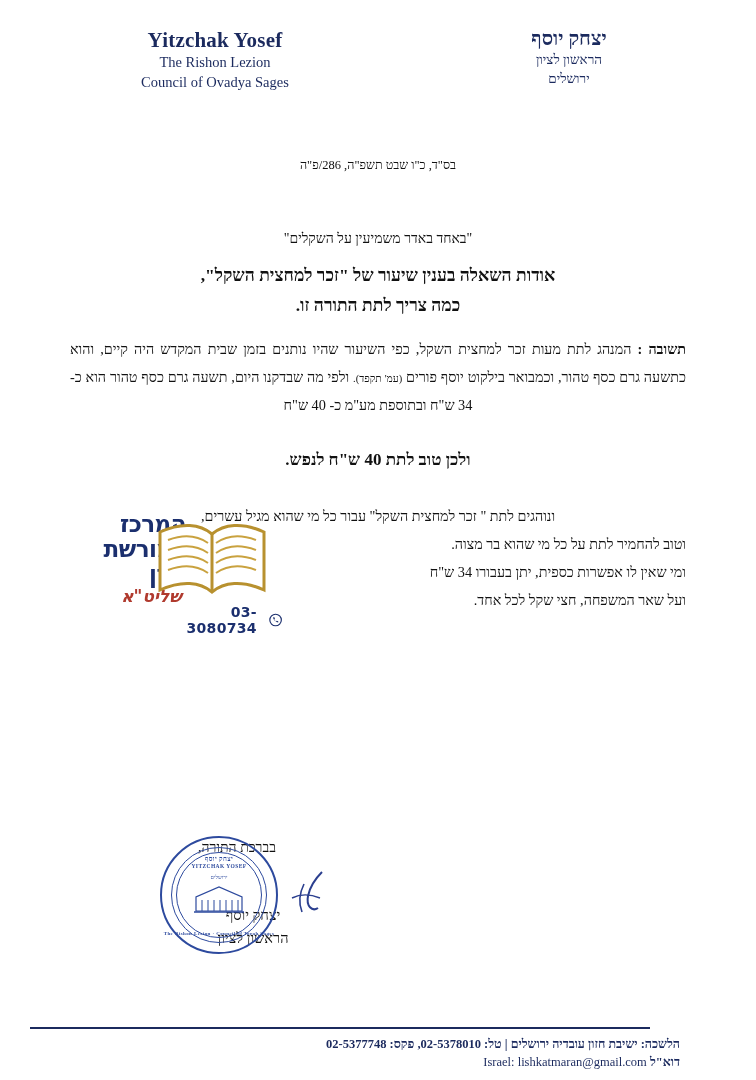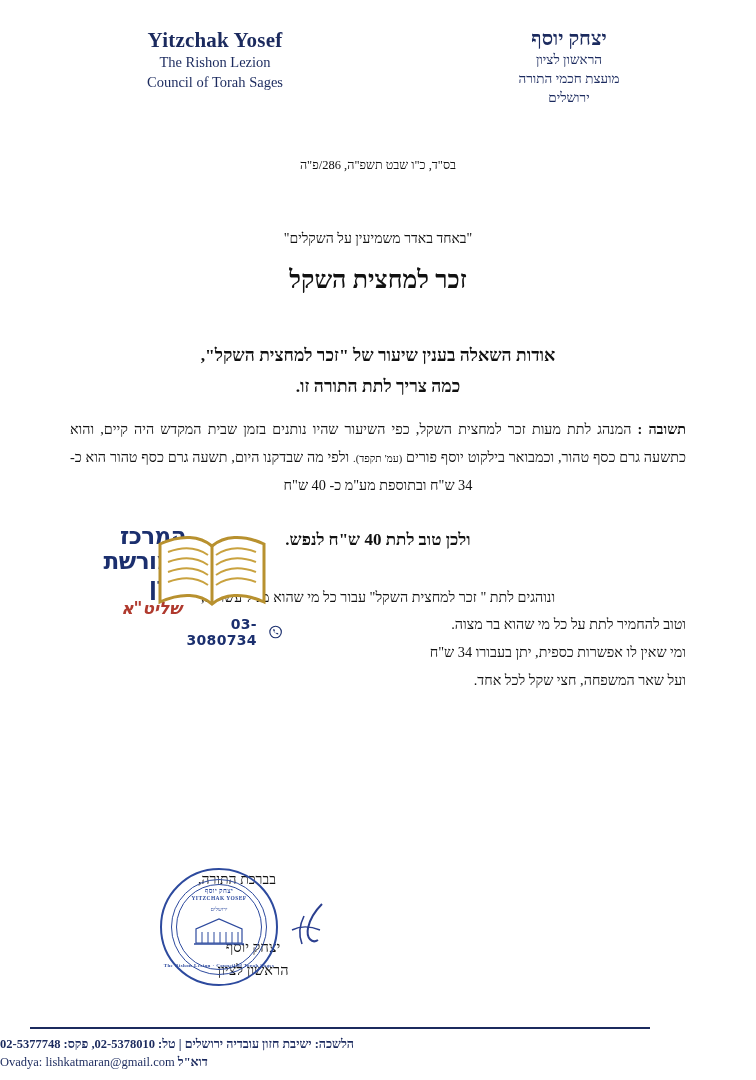--- a/index.html
+++ b/index.html
@@ -129,21 +129,21 @@
   }
   .para.block {
     text-align: justify;
     text-align-last: center;
   }
   .para + .para { margin-top: 0; text-align: right; }
 
   
   .sig-area {
     position: absolute;
-    top: 860px;
+    top: 828px;
     left: 0;
     width: 680px;
     height: 130px;
     direction: rtl;
   }
   .sig-text {
     position: absolute;
     right: 368px;
     top: 8px;
     text-align: center;
@@ -220,21 +220,21 @@
     top: 40px;
     width: 48px;
     height: 54px;
     color: #2b3f8f;
   }
 
   
   .watermark {
     position: absolute;
     left: 14px;
-    top: 520px;
+    top: 508px;
     width: 268px;
     height: 118px;
     direction: rtl;
   }
   .wm-text {
     position: absolute;
     right: 96px;
     top: 4px;
     text-align: right;
     color: #1b2f6e;
@@ -274,21 +274,21 @@
     align-items: center;
     gap: 12px;
   }
 
   
   .footer {
     position: absolute;
     left: 0;
     bottom: 8px;
     width: 680px;
-    text-align: left;
+    text-align: right;
     color: #1b2a5e;
   }
   .footer .rule {
     width: 620px;
     height: 1.4px;
     background: #1b2a5e;
     margin: 0 auto 6px auto;
   }
   .footer .fline-he {
     direction: rtl;
@@ -308,37 +308,35 @@
 </style>
 </head>
 <body>
 
 <div class="page">
 
   <div class="header">
     <div class="header-left">
       <div class="name">Yitzchak Yosef</div>
       <div class="line">The Rishon Lezion</div>
-      <div class="line">Council of Torah Sages</div>
+      <div class="line">Council of Ovadya Sages</div>
     </div>
     <div class="header-right">
       <div class="name">יצחק יוסף</div>
       <div class="line">הראשון לציון</div>
-      <div class="line">מועצת חכמי התורה</div>
       <div class="line">ירושלים</div>
     </div>
   </div>
 
   <div class="refline">בס"ד, כ"ו שבט תשפ"ה, 286/פ"ה</div>
 
   <div class="doc-body">
 
     <div class="quote-line">"באחד באדר משמיעין על השקלים"</div>
 
-    <div class="title-main">זכר למחצית השקל</div>
 
     <div class="question">
       <div>אודות השאלה בענין שיעור של "זכר למחצית השקל",</div>
       <div>כמה צריך לתת התורה זו.</div>
     </div>
 
     <div class="answer">
       <b>תשובה :</b>
       <span>המנהג לתת מעות זכר למחצית השקל, כפי השיעור שהיו נותנים בזמן שבית</span>
       <span>המקדש היה קיים, והוא כתשעה גרם כסף טהור, וכמבואר בילקוט יוסף פורים</span>
@@ -412,19 +410,19 @@
         <path d="M2 29 L52 29" stroke="#2d4a9e" stroke-width="1.4"></path>
       </svg>
       <div class="bottom-text">The Rishon Lezion · Council of Torah Sages</div>
     </div>
   </div>
 
   <div class="footer">
     <div class="rule"></div>
     <div class="fline-he">הלשכה: ישיבת חזון עובדיה ירושלים | טל: 02-5378010, פקס: 02-5377748</div>
     <div class="fline-mail">
-      <span>Ovadya:</span>
+      <span>Israel:</span>
       <span>lishkatmaran@gmail.com</span>
       <span class="he">דוא"ל</span>
     </div>
   </div>
 
 </div>
 
 </body></html>

